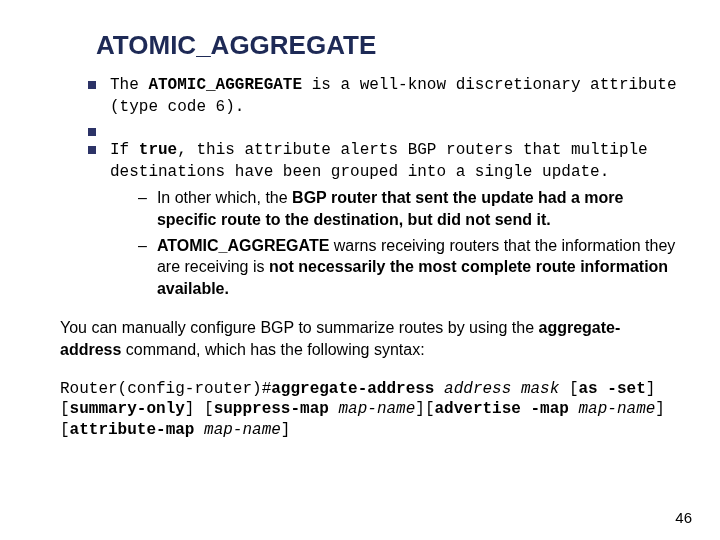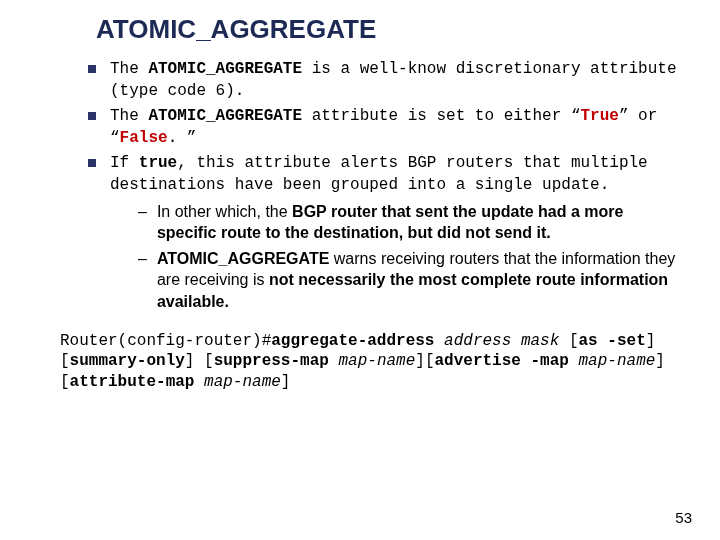--- a/index.html
+++ b/index.html
@@ -6,21 +6,21 @@
     margin: 0;
     padding: 0;
     font-family: Arial, Helvetica, sans-serif;
     background: #fff;
     width: 720px;
     height: 540px;
     position: relative;
     color: #000;
   }
   .slide {
-    padding: 14px 40px 10px 60px;
+    padding: 30px 40px 10px 60px;
     box-sizing: border-box;
     width: 100%;
     height: 100%;
   }
   .title {
     font-size: 26px;
     font-weight: bold;
     color: #1e2a56;
     margin: 0 0 14px 36px;
   }
@@ -84,23 +84,20 @@
 
     <div class="b1">
       <div class="sq"></div>
       <div>
         <span>The </span><b>ATOMIC_AGGREGATE</b><span> is a well-know discretionary attribute (type code 6).</span>
       </div>
     </div>
 
     <div class="b1">
       <div class="sq"></div>
-      <div>
-        <span>The </span><b>ATOMIC_AGGREGATE</b><span> attribute is set to either “</span><b class="red">True</b><span>” or “</span><b class="red">False</b><span>. ”</span>
-      </div>
     </div>
 
     <div class="b1">
       <div class="sq"></div>
       <div>
         <span>If </span><b>true</b><span>, this attribute alerts BGP routers that multiple destinations have been grouped into a single update.</span>
       </div>
     </div>
 
     <div class="b2">
@@ -112,20 +109,23 @@
 
     <div class="b2">
       <div class="dash">–</div>
       <div>
         <b>ATOMIC_AGGREGATE</b><span> warns receiving routers that the information they are receiving is </span><b>not necessarily the most complete route information available.</b>
       </div>
     </div>
 
   </div>
 
+  <div class="para">
+    <span>You can manually configure BGP to summarize routes by using the </span><b>aggregate-address</b><span> command, which has the following syntax:</span>
+  </div>
 
   <div class="code">
     <div class="l1"><span>Router(config-router)#</span><b>aggregate-address</b><span> </span><span class="ital">address</span><span> </span><span class="ital">mask</span><span> [</span><b>as -set</b><span>][</span><b>summary-only</b><span>] [</span><b>suppress-map</b><span> </span><span class="ital">map-name</span><span>][</span><b>advertise -map</b><span> </span><span class="ital">map-name</span><span>] [</span><b>attribute-map</b><span> </span><span class="ital">map-name</span><span>]</span></div>
   </div>
 
-  <div class="pagenum">53</div>
+  <div class="pagenum">46</div>
 
 </div>
 
 </body></html>

